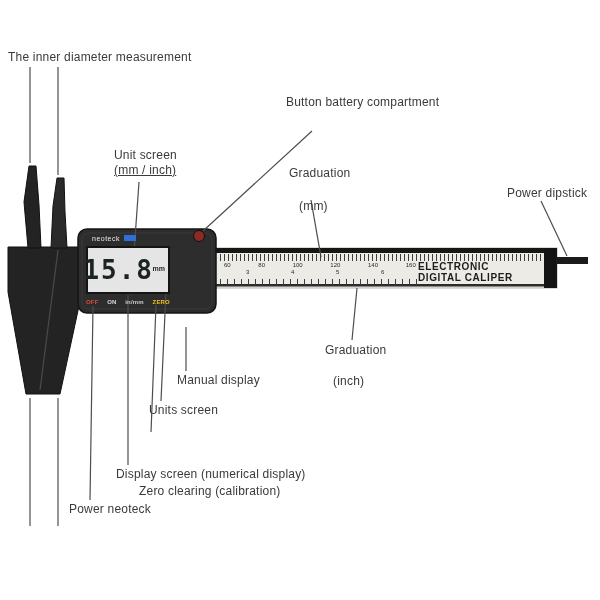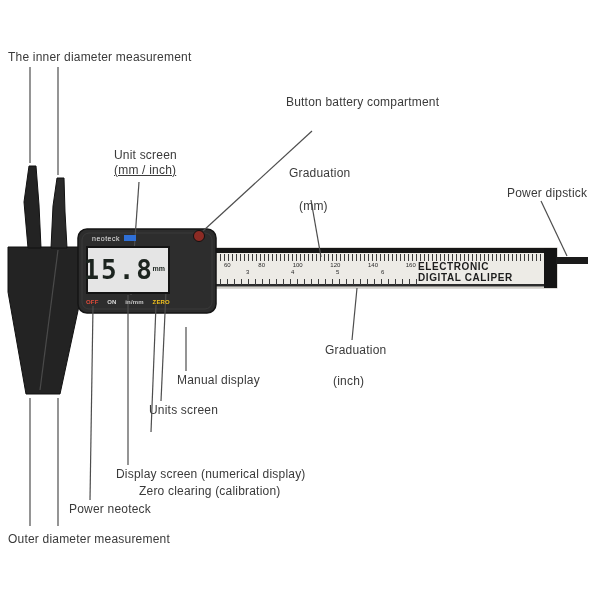--- a/index.html
+++ b/index.html
@@ -152,15 +152,14 @@
   <div class="label" style="left:507px;top:186px;">Power dipstick</div>
 
   <div class="label" style="left:325px;top:343px;">Graduation</div>
   <div class="label" style="left:333px;top:374px;">(inch)</div>
 
   <div class="label" style="left:177px;top:373px;">Manual display</div>
   <div class="label" style="left:149px;top:403px;">Units screen</div>
   <div class="label" style="left:139px;top:456px;margin-top:28px;">Zero clearing (calibration)</div>
   <div class="label" style="left:116px;top:467px;">Display screen (numerical display)</div>
   <div class="label" style="left:69px;top:502px;">Power neoteck</div>
-  <div class="label" style="left:8px;top:532px;">Outer diameter measurement</div>
 
 </div>
 
 </body></html>

